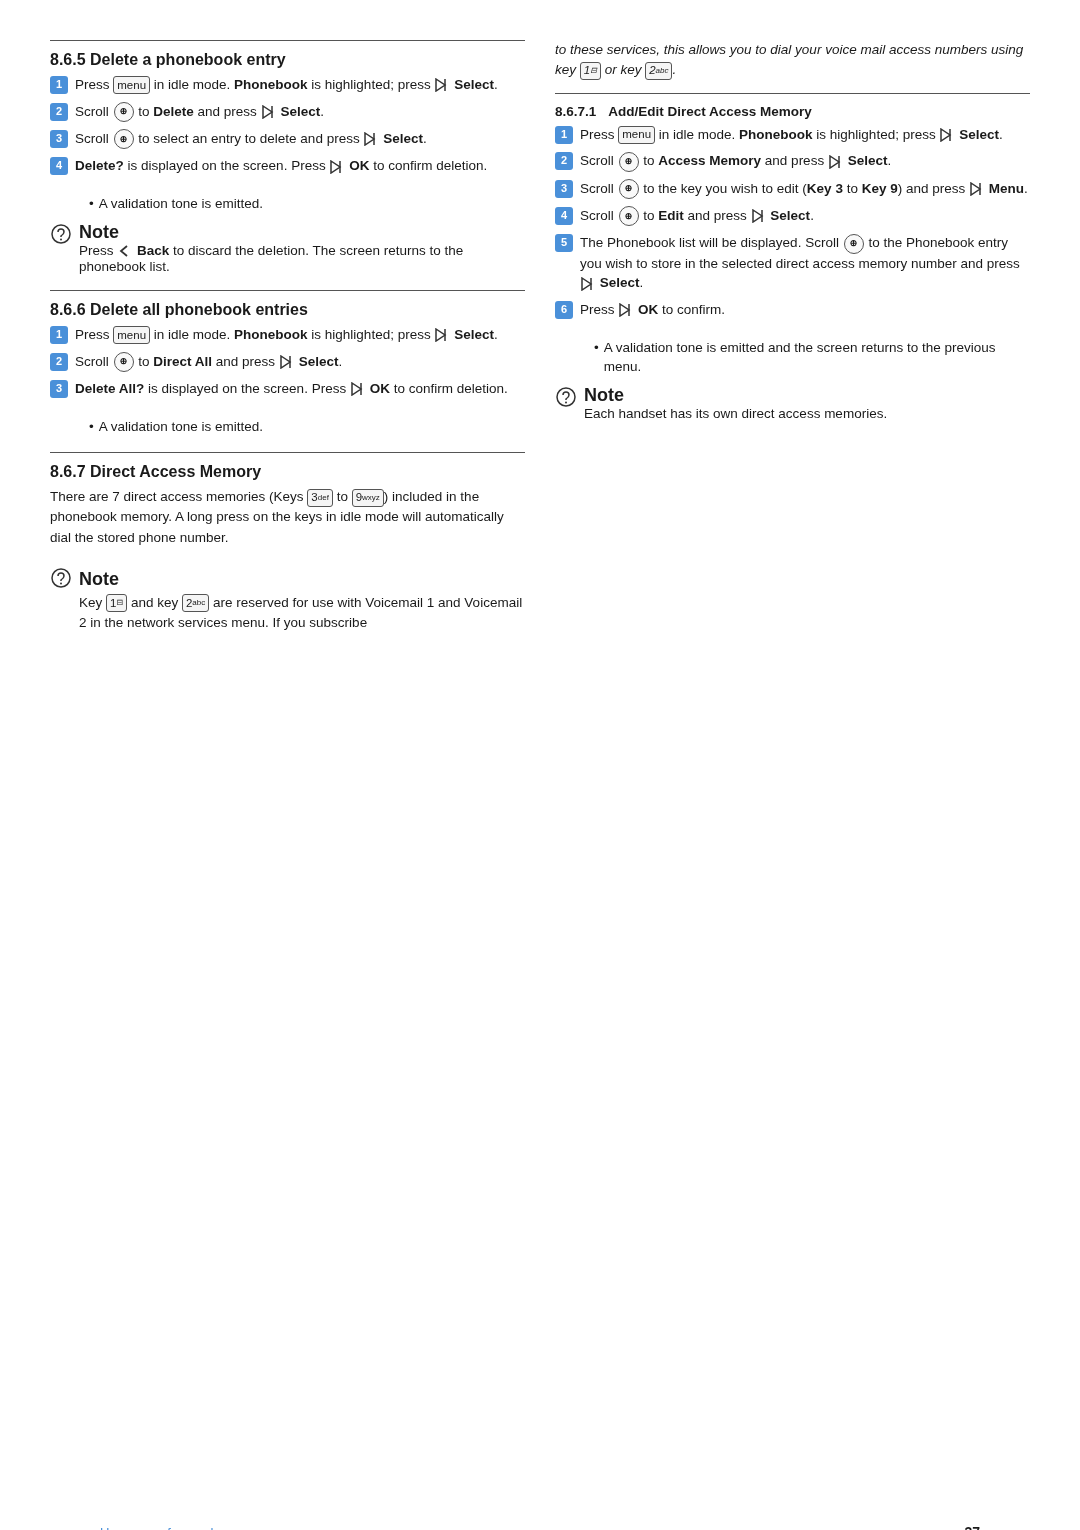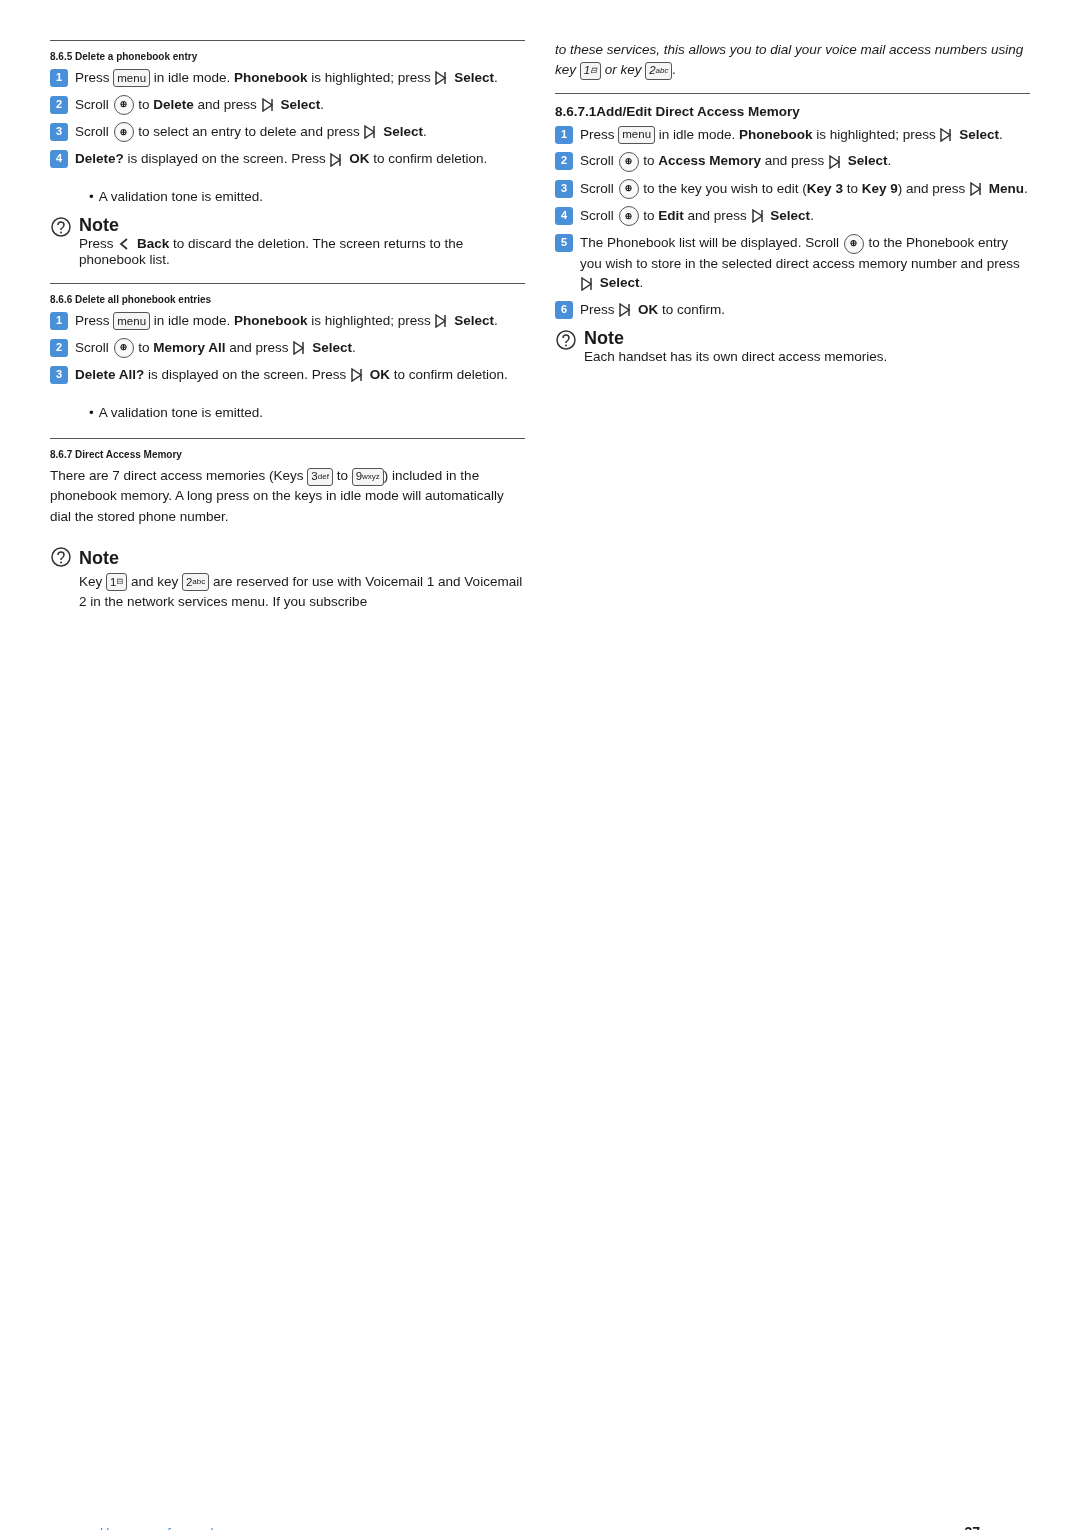--- a/index.html
+++ b/index.html
@@ -20,21 +20,21 @@
     .left-col {
       flex: 1;
       min-width: 0;
     }
     .right-col {
       flex: 1;
       min-width: 0;
     }
     .section-title {
       font-weight: bold;
-      font-size: 10px;
+      font-size: 16px;
       margin-bottom: 6px;
     }
     hr.divider {
       border: none;
       border-top: 1px solid #555;
       margin-bottom: 10px;
     }
     .steps-list {
       list-style: none;
       margin-bottom: 8px;
@@ -246,21 +246,21 @@
               <svg class="sk" viewBox="0 0 14 14">
                   <polygon points="1,1 10,7 1,13" fill="none" stroke="#333" stroke-width="1.5"></polygon>
                   <line x1="10" y1="1" x2="10" y2="13" stroke="#333" stroke-width="1.5"></line>
                 </svg>
               <span class="bold">Select</span>.
             </span>
           </li>
           <li>
             <span class="step-num blue">2</span>
             <span class="step-content">
-              Scroll <span class="scroll-icon">⊕</span> to <span class="bold">Memory All</span> and press
+              Scroll <span class="scroll-icon">⊕</span> to <span class="bold">Direct All</span> and press
               <svg class="sk" viewBox="0 0 14 14">
                   <polygon points="1,1 10,7 1,13" fill="none" stroke="#333" stroke-width="1.5"></polygon>
                   <line x1="10" y1="1" x2="10" y2="13" stroke="#333" stroke-width="1.5"></line>
                 </svg>
               <span class="bold">Select</span>.
             </span>
           </li>
           <li>
             <span class="step-num blue">3</span>
             <span class="step-content">
@@ -301,21 +301,21 @@
     <div class="right-col">
 
       <div style="line-height:1.5;margin-bottom:12px;font-style:italic;">
         to these services, this allows you to dial your voice mail access numbers using key
         <span class="key-box">1<sub style="font-size:8px">⊟</sub></span> or key <span class="key-box">2<sub style="font-size:8px">abc</sub></span>.
       </div>
 
       <hr class="divider">
 
       <div class="section-block">
-        <div style="display:flex;align-items:center;margin-bottom:6px;">
+        <div style="display:flex;gap:12px;align-items:center;margin-bottom:6px;">
           <span class="bold">8.6.7.1</span>
           <span class="bold">Add/Edit Direct Access Memory</span>
         </div>
         <ul class="steps-list">
 
           <li>
             <span class="step-num blue">1</span>
             <span class="step-content">
               Press <span class="key-box">menu</span> in idle mode.
               <span class="bold">Phonebook</span> is highlighted; press
@@ -376,20 +376,21 @@
           </li>
 
           <li>
             <span class="step-num blue">6</span>
             <span class="step-content">
               Press <svg class="sk" viewBox="0 0 14 14">
                   <polygon points="1,1 10,7 1,13" fill="none" stroke="#333" stroke-width="1.5"></polygon>
                   <line x1="10" y1="1" x2="10" y2="13" stroke="#333" stroke-width="1.5"></line>
                 </svg>
               <span class="bold">OK</span> to confirm.
+              <div class="bullet-item">A validation tone is emitted and the screen returns to the previous menu.</div>
             </span>
           </li>
         </ul>
 
         <div class="note-box">
           <svg class="note-icon" viewBox="0 0 22 22">
             <circle cx="11" cy="11" r="9" fill="none" stroke="#333" stroke-width="1.5"></circle>
             <path d="M8,9 Q8,6 11,6 Q14,6 14,9 Q14,11 11,13 L11,14" fill="none" stroke="#333" stroke-width="1.5"></path>
             <circle cx="11" cy="16.5" r="1" fill="#333"></circle>
           </svg>

